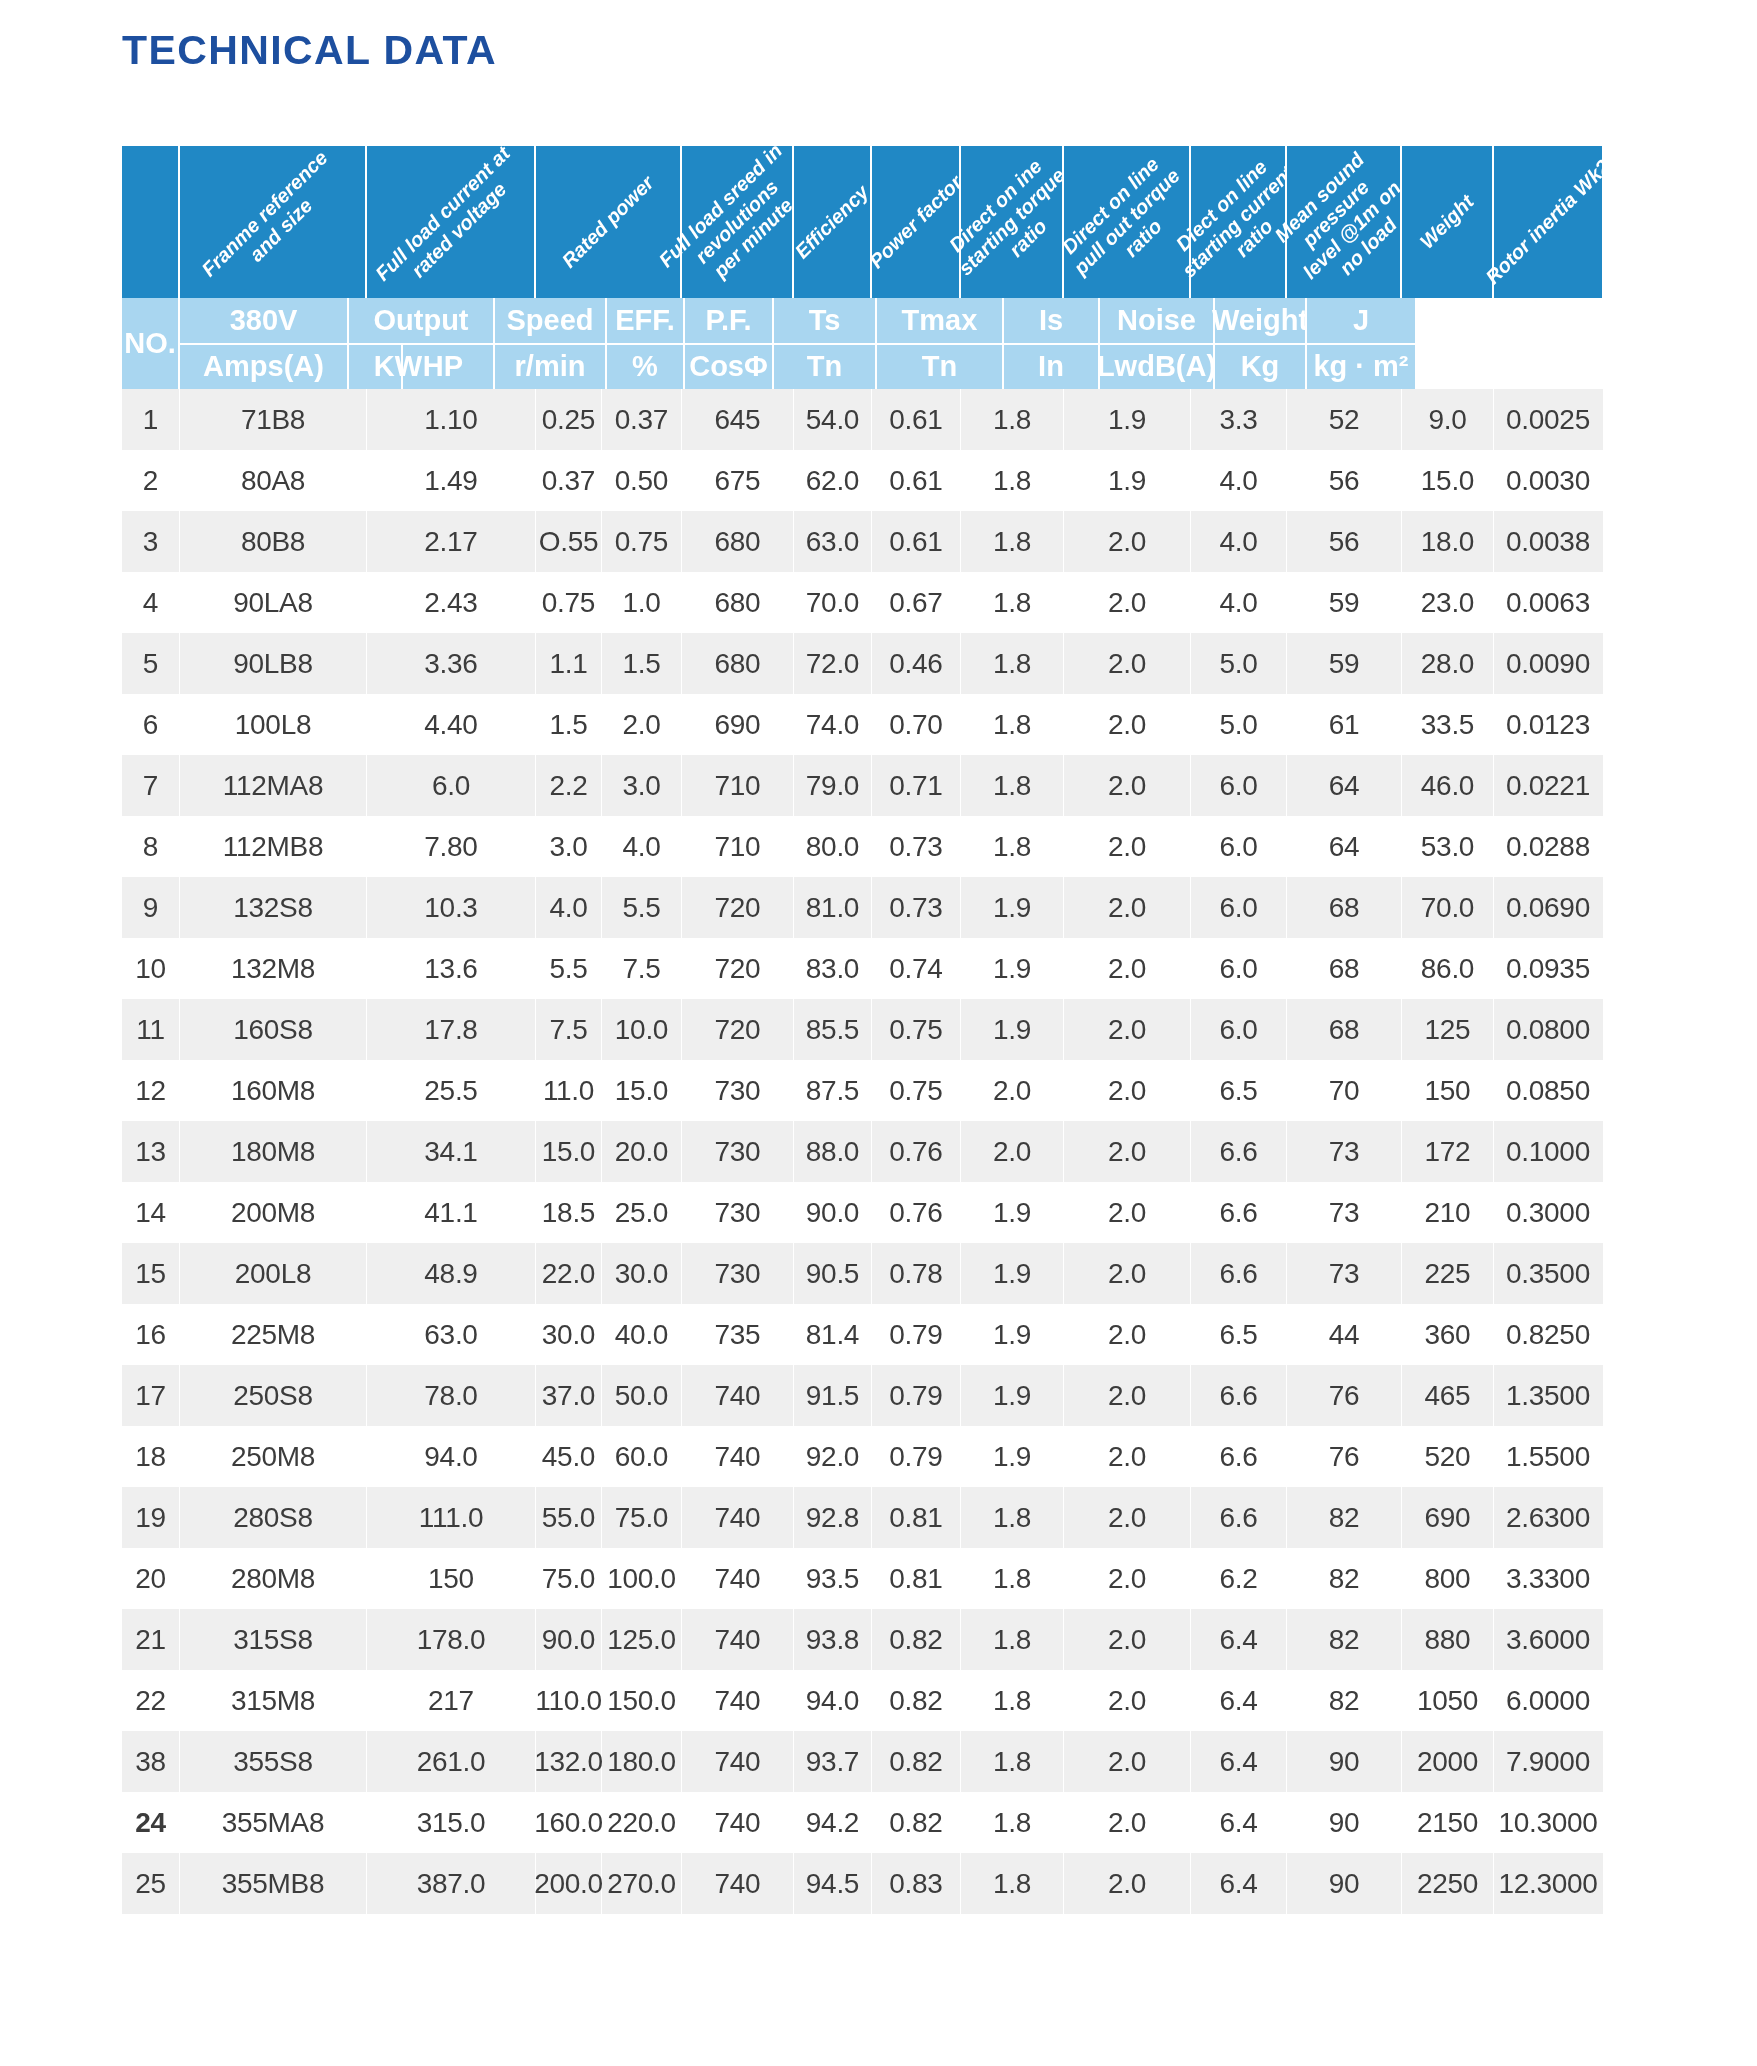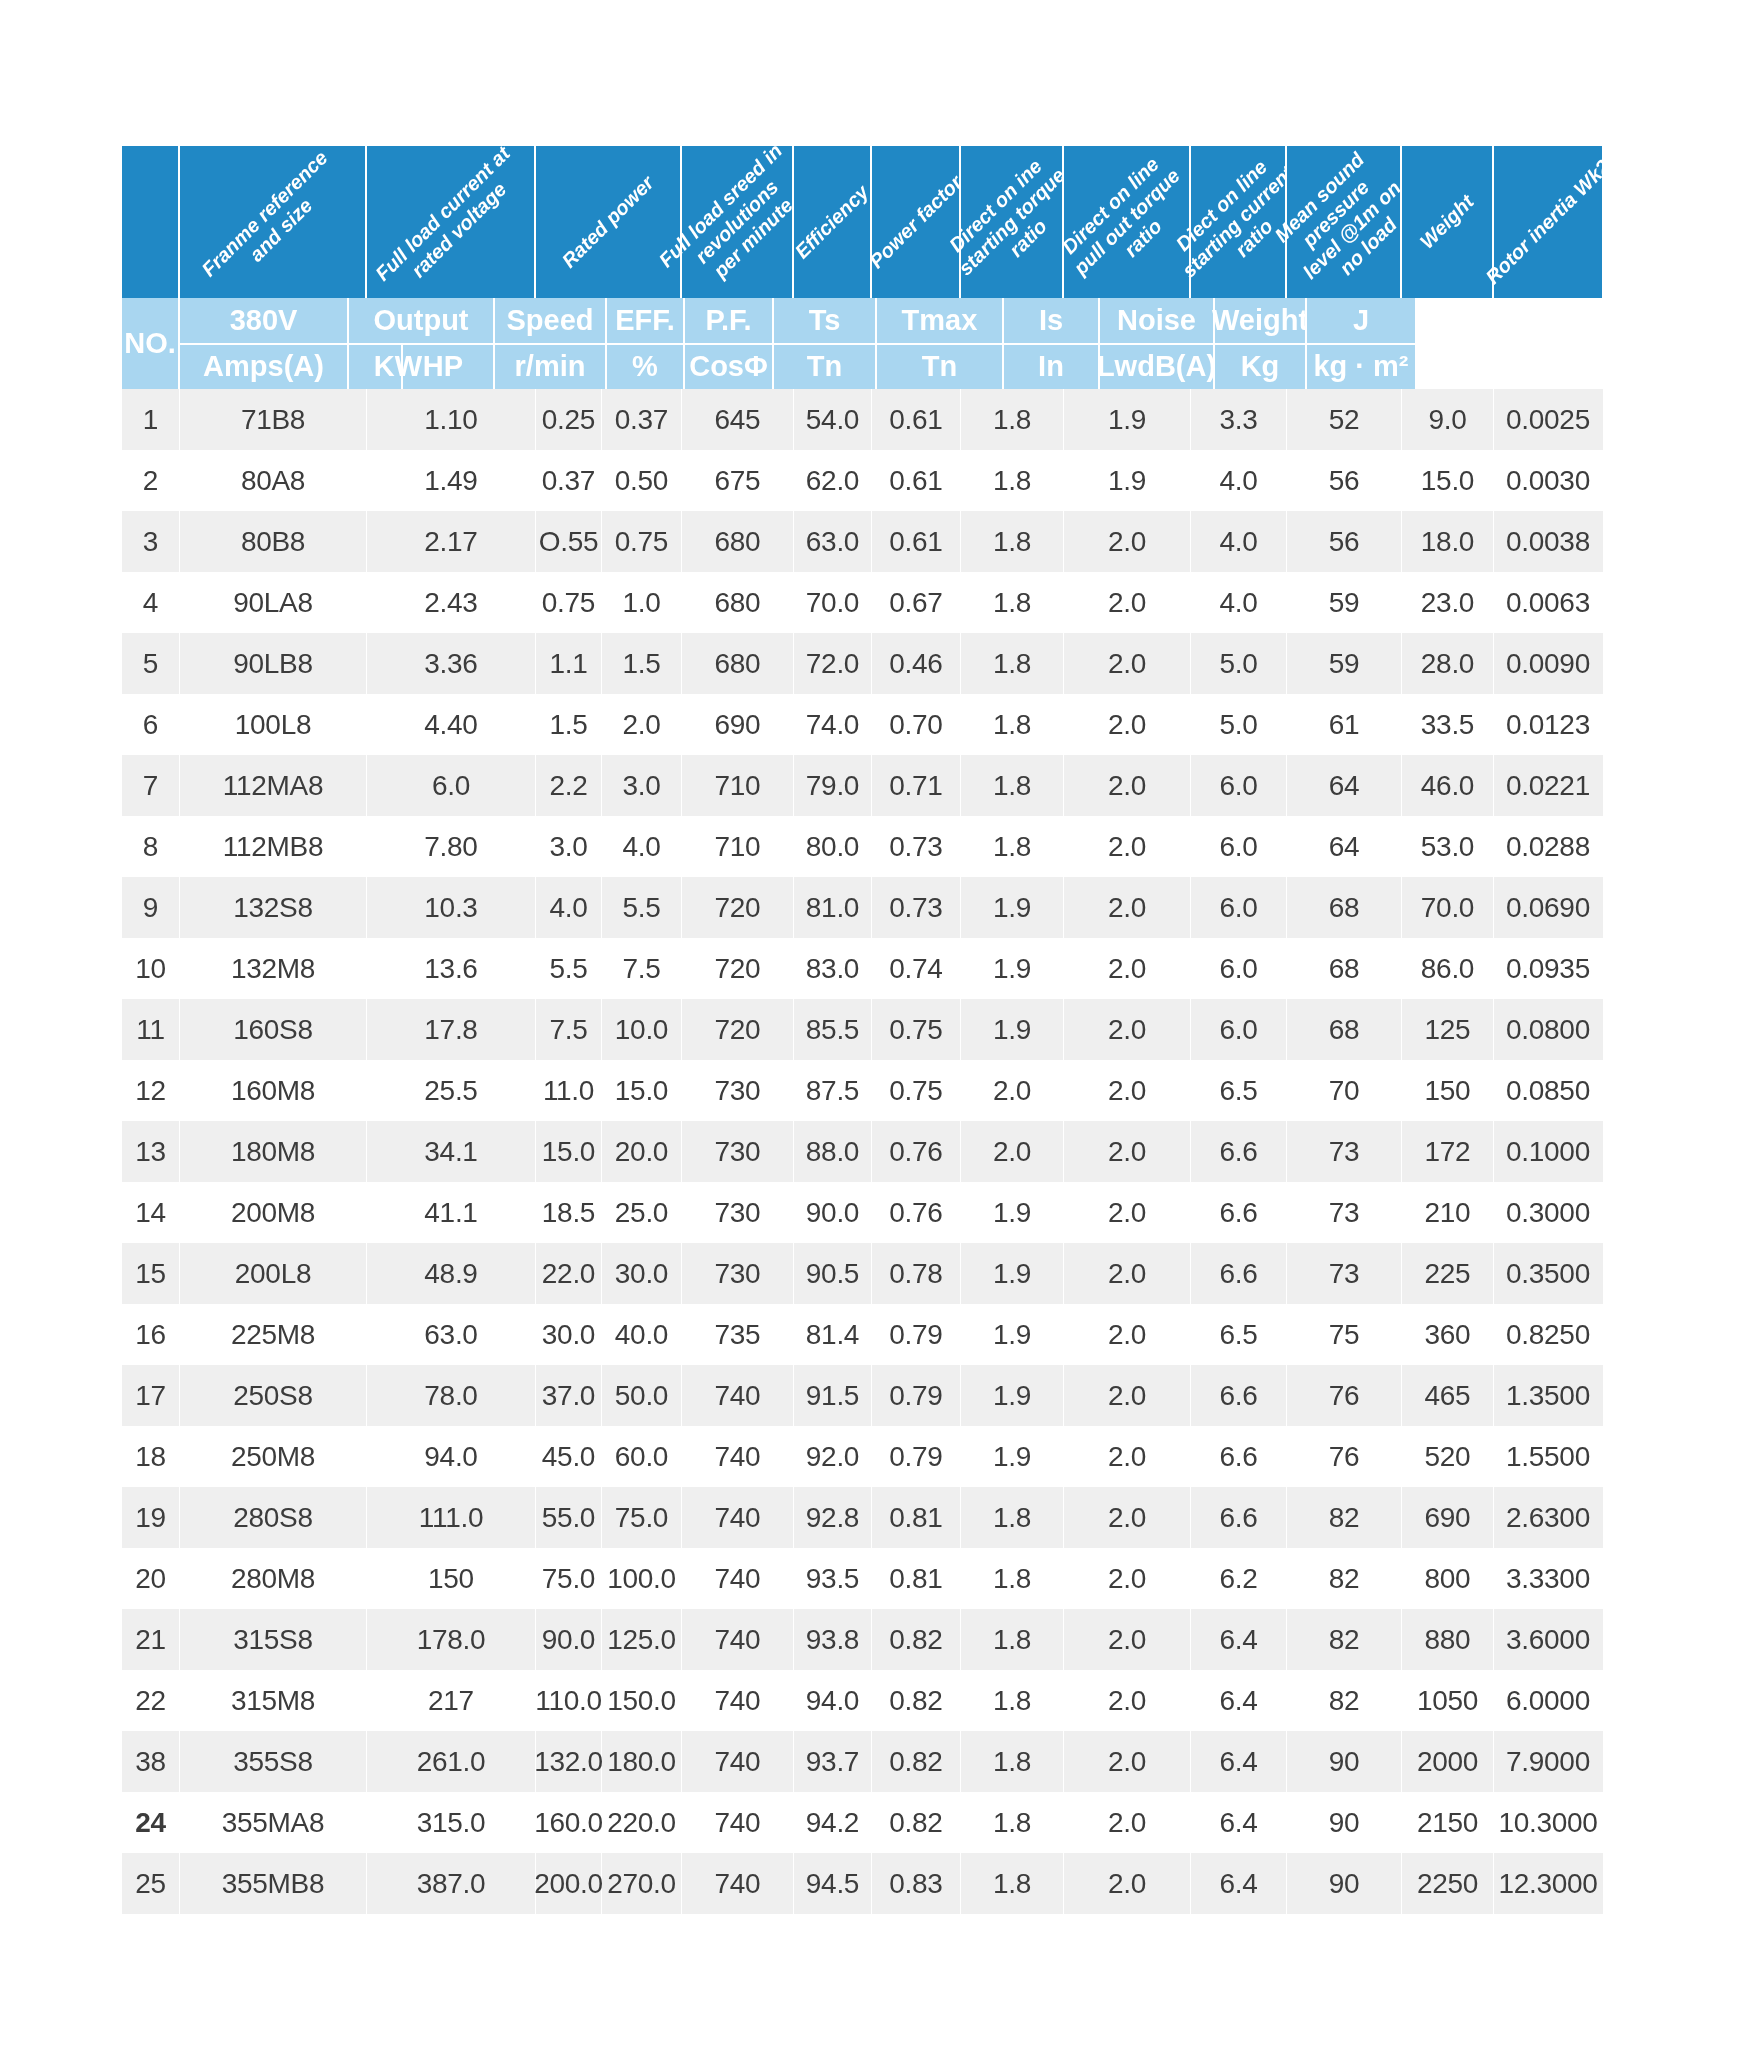--- a/index.html
+++ b/index.html
@@ -55,20 +55,21 @@
     flex:0 0 auto;box-sizing:border-box;border-right:1.4px solid #ffffff;
     display:flex;align-items:center;justify-content:center;
     color:#3c3c3c;font-size:28px;letter-spacing:-0.3px;
   }
   .tcell:last-child{border-right:none;}
 </style>
 </head>
 <body>
 
 <div class="page">
+  <h1 class="page-title">TECHNICAL DATA</h1>
 
   <div class="datatable">
     <div class="rot-row" id="rot-row">
         <div class="rcell" style="width: 58px;"></div>
         <div class="rcell" style="width: 187px;">
           <div class="rlabel">Franme reference
 and size</div>
         </div>
         <div class="rcell" style="width: 169px;">
           <div class="rlabel">Full load current at
@@ -414,21 +415,21 @@
           <div class="tcell" style="width: 187px;">225M8</div>
           <div class="tcell" style="width: 169px;">63.0</div>
           <div class="tcell" style="width: 66px;">30.0</div>
           <div class="tcell" style="width: 80px;">40.0</div>
           <div class="tcell" style="width: 112px;">735</div>
           <div class="tcell" style="width: 78px;">81.4</div>
           <div class="tcell" style="width: 89px;">0.79</div>
           <div class="tcell" style="width: 103px;">1.9</div>
           <div class="tcell" style="width: 127px;">2.0</div>
           <div class="tcell" style="width: 96px;">6.5</div>
-          <div class="tcell" style="width: 115px;">75</div>
+          <div class="tcell" style="width: 115px;">44</div>
           <div class="tcell" style="width: 92px;">360</div>
           <div class="tcell" style="width: 108px;">0.8250</div>
         </div>
         <div class="trow gray">
           <div class="tcell" style="width: 58px;">17</div>
           <div class="tcell" style="width: 187px;">250S8</div>
           <div class="tcell" style="width: 169px;">78.0</div>
           <div class="tcell" style="width: 66px;">37.0</div>
           <div class="tcell" style="width: 80px;">50.0</div>
           <div class="tcell" style="width: 112px;">740</div>

